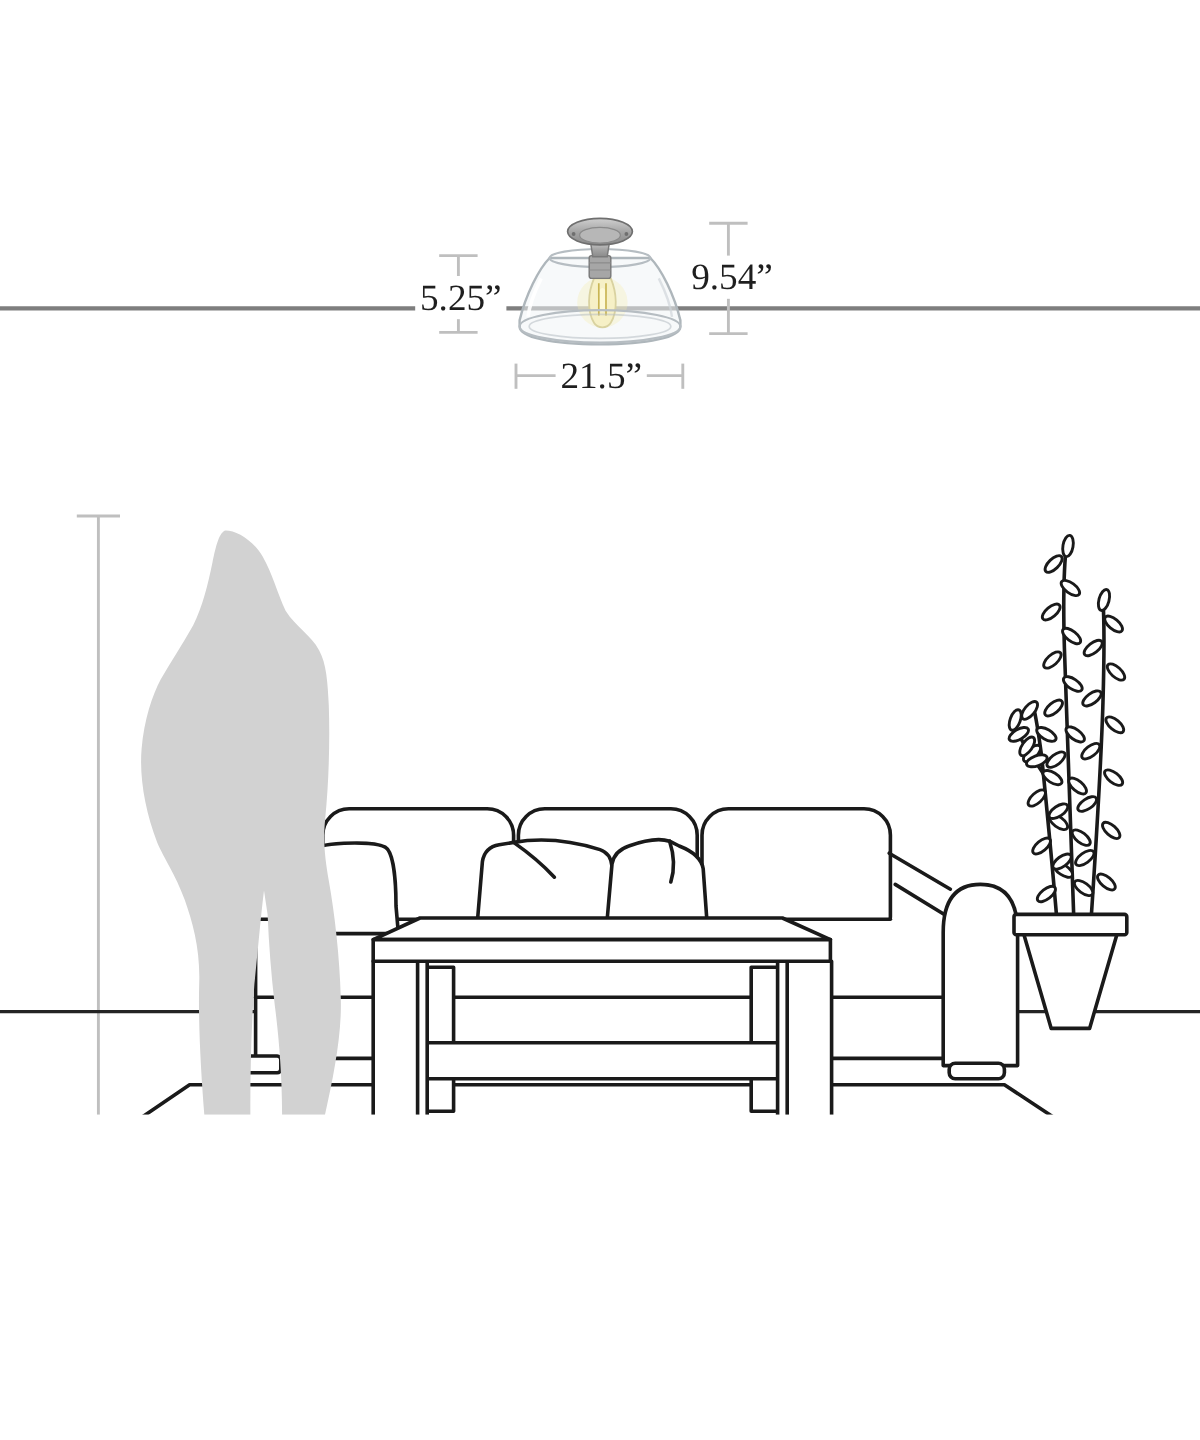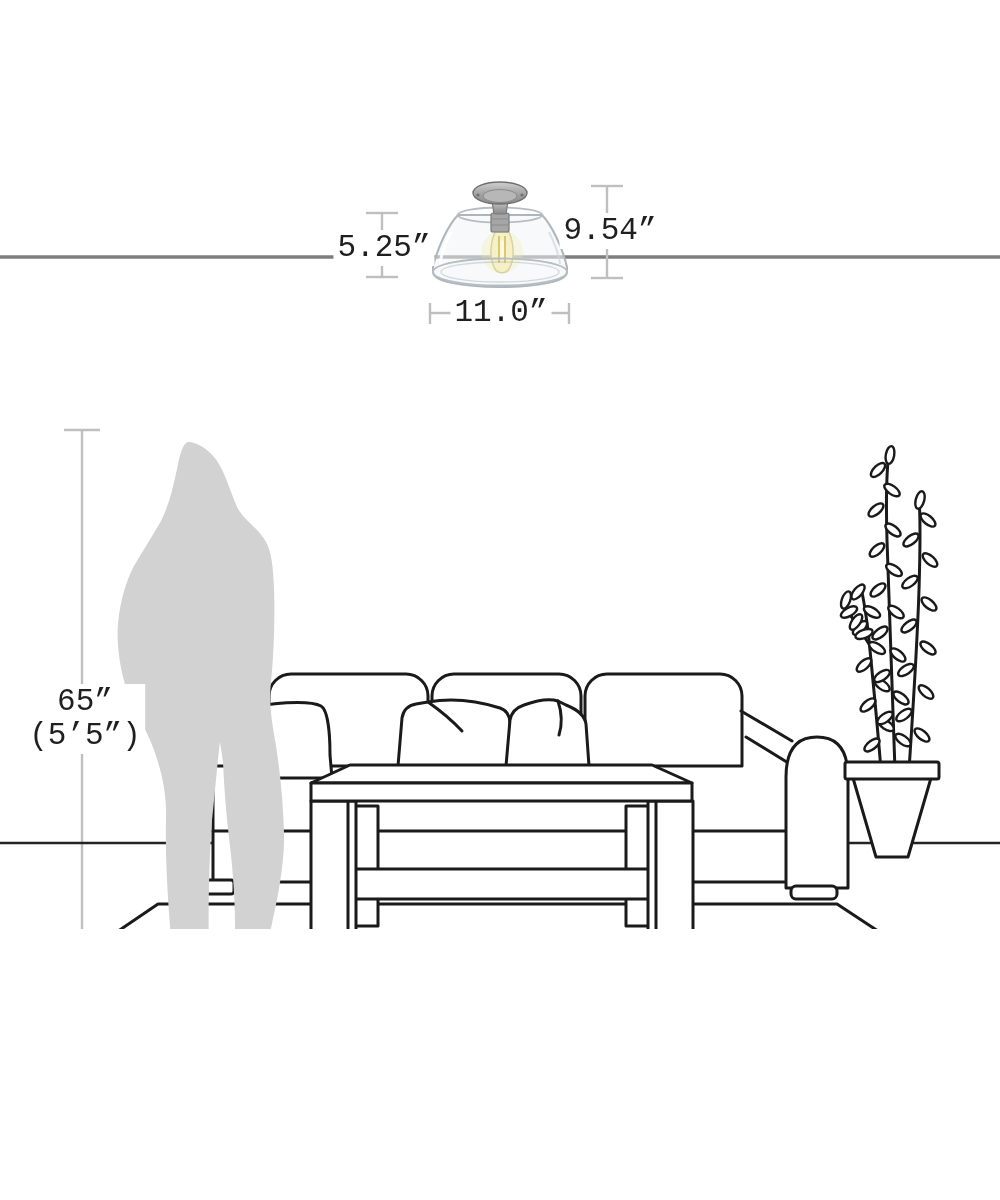--- a/index.html
+++ b/index.html
@@ -1,21 +1,21 @@
 <!DOCTYPE html>
 <html style="--line-art: #1a1a1a; --ceiling-line: #7e7e7e; --measure-line: #bfbfbf; --silhouette: #d2d2d2; --metal: #9b9b9b; --bulb-glow: #f3e9a9; --background: #ffffff;"><head>
 <meta charset="utf-8">
 <style>
   html,body{margin:0;padding:0;background:#ffffff;}
   .stage{
     position:relative;
     width:1000px;height:929px;
     background:var(--background,#fff);
     overflow:hidden;
-    font-family:Liberation Mono, monospace;
+    font-family:Liberation Serif, serif;
   }
   .scene-svg{position:absolute;left:0;top:0;width:1000px;height:1200px;display:block;}
 
   
   .art{stroke:var(--line-art,#1a1a1a);stroke-width:3;fill:none;stroke-linejoin:round;stroke-linecap:round;}
   .artfill{stroke:var(--line-art,#1a1a1a);stroke-width:3;fill:#ffffff;stroke-linejoin:round;}
   .measure{stroke:var(--measure-line,#bfbfbf);stroke-width:2.4;fill:none;}
   .ceil{stroke:var(--ceiling-line,#7e7e7e);stroke-width:3.6;fill:none;}
   .floor{stroke:#242424;stroke-width:2.6;fill:none;}
   .sil{fill:var(--silhouette,#d2d2d2);stroke:none;}
@@ -212,20 +212,16 @@
       <line x1="430" y1="303" x2="430" y2="324"></line>
       <line x1="430" y1="313" x2="569" y2="313"></line>
       <line x1="569" y1="303" x2="569" y2="324"></line>
     </g>
   </svg>
 
   <div class="dim-label" style="left:384px;top:248px;">5.25”</div>
 
   <div class="dim-label" style="left:610px;top:231px;">9.54”</div>
 
-  <div class="dim-label" style="left:501px;top:313px;">11.0”</div>
-
-  <div class="dim-label two-line" style="left:85px;top:719px;">
-    <span>65”</span>
-    <span>(5’5”)</span>
-  </div>
+  <div class="dim-label" style="left:501px;top:313px;">21.5”</div>
+
 
 </div>
 
 </body></html>

